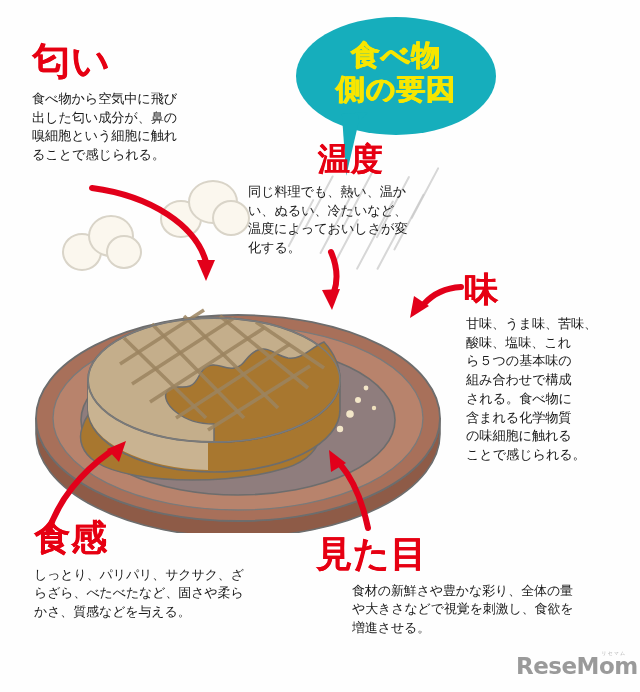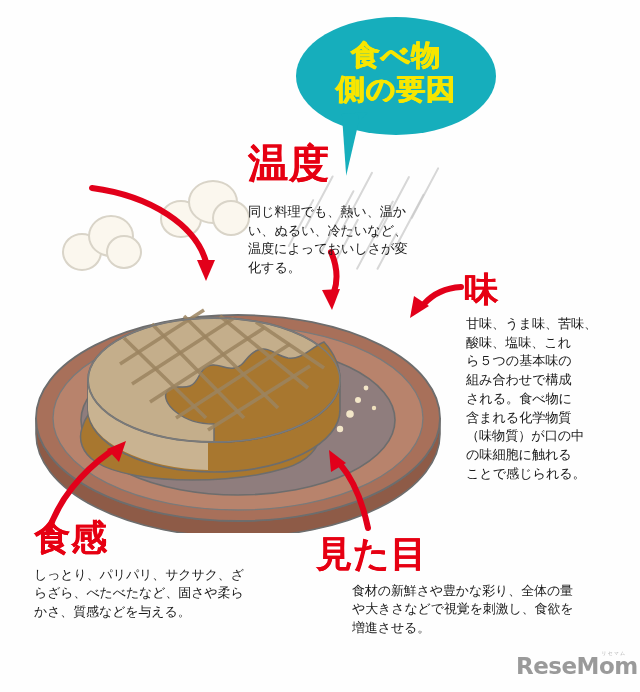--- a/index.html
+++ b/index.html
@@ -213,41 +213,49 @@
 
   <div id="bubble-wrap">
     <div id="bubble"></div>
     <div id="bubble-tail"></div>
     <div id="bubble-text">
       <div>食べ物</div>
       <div>側の要因</div>
     </div>
   </div>
 
+  <div class="block" style="left:32px;top:42px;width:215px;">
+    <div class="heading" style="font-size:38px;">匂い</div>
+    <div class="body-text" style="margin-top:10px;">
+      <div>食べ物から空気中に飛び</div>
+      <div>出した匂い成分が、鼻の</div>
+      <div>嗅細胞という細胞に触れ</div>
+      <div>ることで感じられる。</div>
+    </div>
+  </div>
 
   <div class="block" style="left:248px;top:143px;width:205px;">
-    <div class="heading" style="font-size:40px;">温度</div>
-    <div class="body-text" style="margin-top:20px;">
+    <div class="heading" style="font-size:32px;text-align:center;">温度</div>
+    <div class="body-text" style="margin-top:8px;">
       <div>同じ料理でも、熱い、温か</div>
       <div>い、ぬるい、冷たいなど、</div>
       <div>温度によっておいしさが変</div>
       <div>化する。</div>
     </div>
   </div>
 
   <div class="block" style="left:464px;top:272px;width:170px;">
     <div class="heading" style="font-size:34px;">味</div>
     <div class="body-text" style="margin-top:9px;margin-left:2px;">
       <div>甘味、うま味、苦味、</div>
       <div>酸味、塩味、これ</div>
       <div>ら５つの基本味の</div>
       <div>組み合わせで構成</div>
       <div>される。食べ物に</div>
       <div>含まれる化学物質</div>
-      <div>（味物質）が口の中</div>
       <div>の味細胞に触れる</div>
       <div>ことで感じられる。</div>
     </div>
   </div>
 
   <div class="block" style="left:34px;top:520px;width:280px;">
     <div class="heading" style="font-size:36px;">食感</div>
     <div class="body-text" style="margin-top:10px;font-size:13px;">
       <div>しっとり、パリパリ、サクサク、ざ</div>
       <div>らざら、べたべたなど、固さや柔ら</div>

